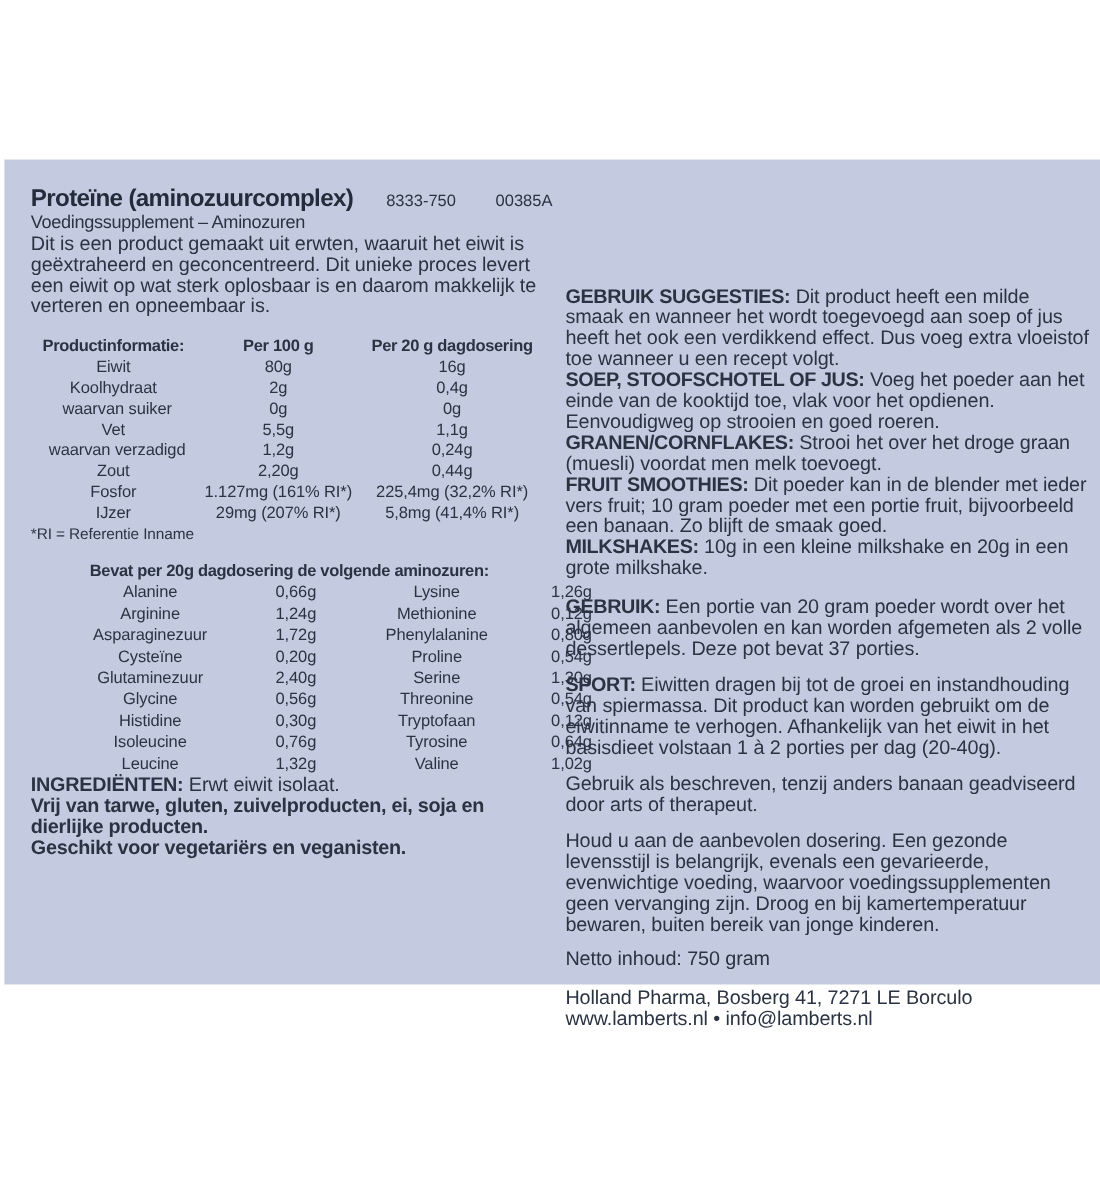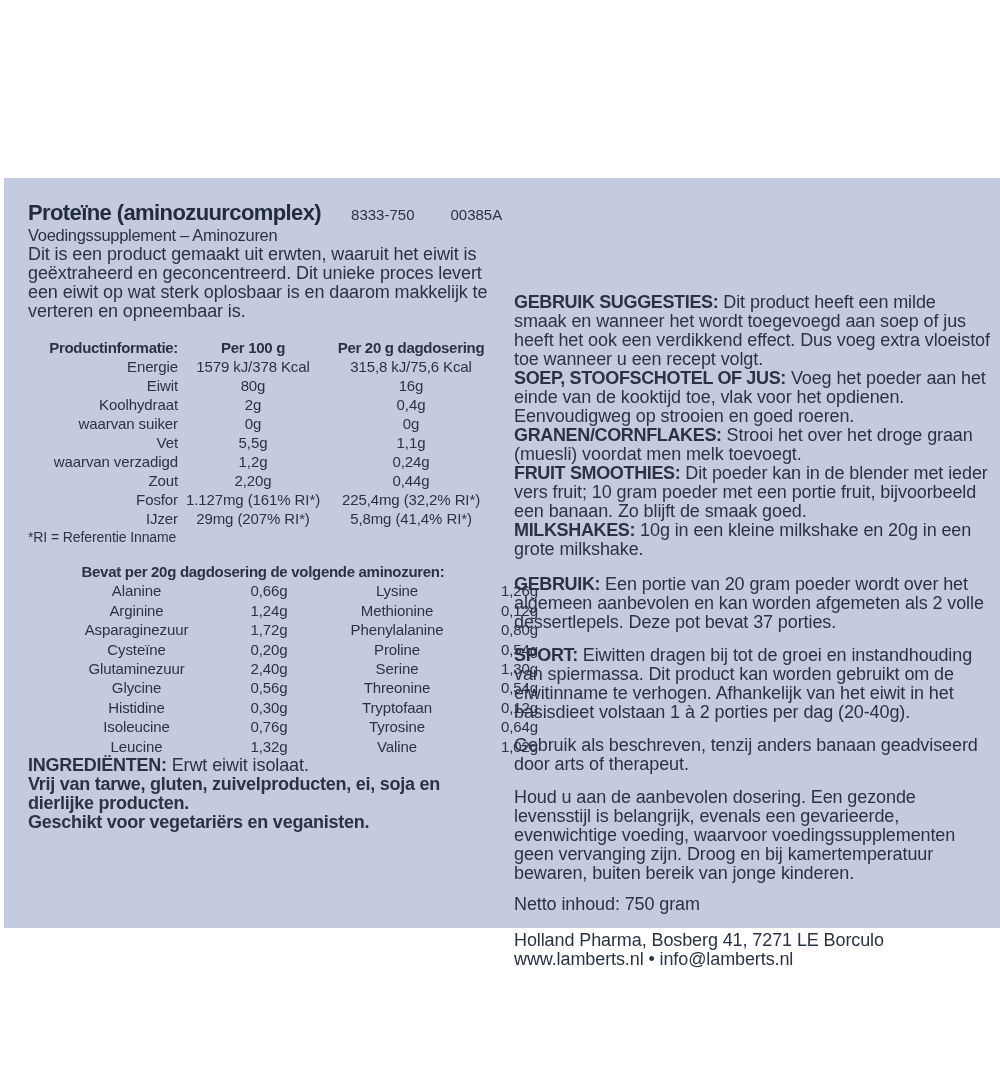--- a/index.html
+++ b/index.html
@@ -11,21 +11,21 @@
   .page {
     position: relative;
     width: 1000px;
     height: 1082px;
     background: #ffffff;
     overflow: hidden;
   }
   .label {
     position: absolute;
     left: 4px;
-    top: 178px;
+    top: 145px;
     width: 996px;
     height: 750px;
     background: #c4cbe0;
     color: #2a3342;
     letter-spacing: -0.1px;
   }
   .col-left {
     position: absolute;
     left: 24px;
     top: 0;
@@ -70,21 +70,21 @@
     font-size: 18px;
     line-height: 19px;
   }
   .intro { margin-top: 20px; }
   
   .nutri { margin-top: 17px; font-size: 15px; line-height: 19px; }
   .nrow {
     display: grid;
     grid-template-columns: 150px 150px 166px;
   }
-  .nrow .c0 { text-align: right; }
+  .nrow .c0 { text-align: center; }
   .nrow .c1, .nrow .c2 { text-align: center; white-space: nowrap; }
   .nrow.head { font-weight: bold; letter-spacing: -0.3px; }
   .nrow .indent { padding-left: 7px; }
   .footnote { font-size: 14px; line-height: 19px; }
   
   .amino { margin-top: 15px; font-size: 15px; line-height: 19.4px; text-align: center; }
   .amino-head { font-weight: bold; letter-spacing: -0.3px; }
   .arow {
     display: grid;
     grid-template-columns: 169px 96px 160px 1fr;
@@ -120,25 +120,20 @@
 
       <p class="body intro">Dit is een product gemaakt uit erwten, waaruit het eiwit is geëxtraheerd en geconcentreerd. Dit unieke proces levert een eiwit op wat sterk oplosbaar is en daarom makkelijk te verteren en opneembaar is.</p>
 
       <div class="nutri">
         <div class="nrow head">
           <span class="c0">Productinformatie:</span>
           <span class="c1">Per 100 g</span>
           <span class="c2">Per 20 g dagdosering</span>
         </div>
         <div class="nrow">
-          <span class="c0">Energie</span>
-          <span class="c1">1579 kJ/378 Kcal</span>
-          <span class="c2">315,8 kJ/75,6 Kcal</span>
-        </div>
-        <div class="nrow">
           <span class="c0">Eiwit</span>
           <span class="c1">80g</span>
           <span class="c2">16g</span>
         </div>
         <div class="nrow">
           <span class="c0">Koolhydraat</span>
           <span class="c1">2g</span>
           <span class="c2">0,4g</span>
         </div>
         <div class="nrow">

